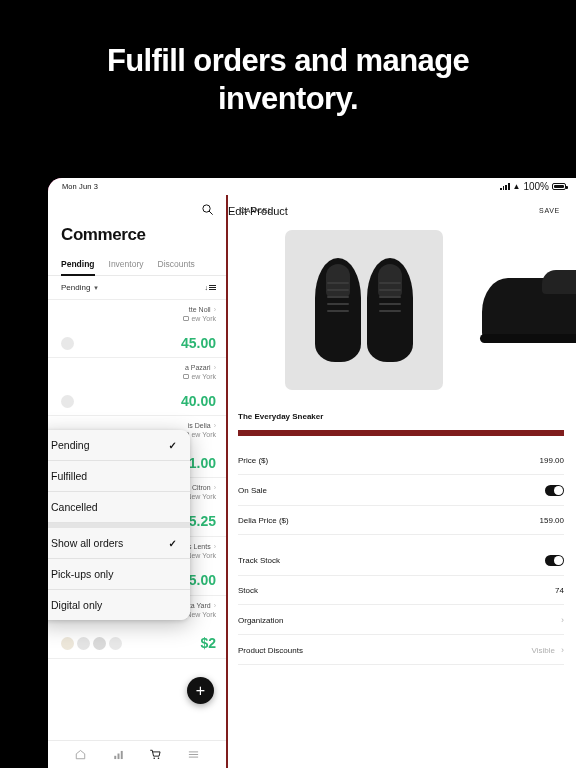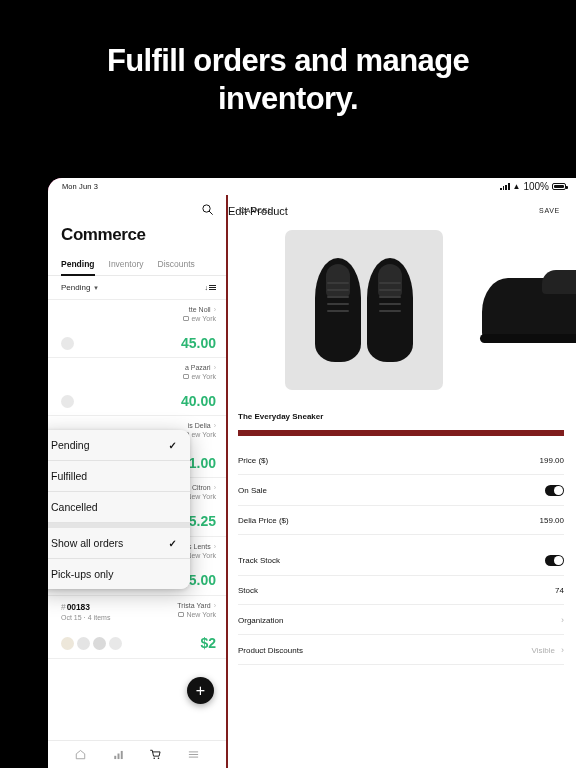--- a/index.html
+++ b/index.html
@@ -397,20 +397,23 @@
             <div class="menu-item">
               <span>Cancelled</span>
             </div>
             <div class="menu-sep"></div>
             <div class="menu-item">
               <span>Show all orders</span>
               <span class="menu-check">✓</span>
             </div>
             <div class="menu-item">
               <span>Pick-ups only</span>
+            </div>
+            <div class="menu-item">
+              <span>Digital only</span>
             </div>
           </div>
 
           <div class="fab">+</div>
         </div>
 
         <div class="bottomnav">
           <svg class="nav-ic" viewBox="0 0 20 20">
             <path d="M3.5 9 L10 3.8 L16.5 9 L16.5 16.5 L3.5 16.5 Z" fill="none" stroke="#9a9a9a" stroke-width="1.3" stroke-linejoin="round"></path>
           </svg>

